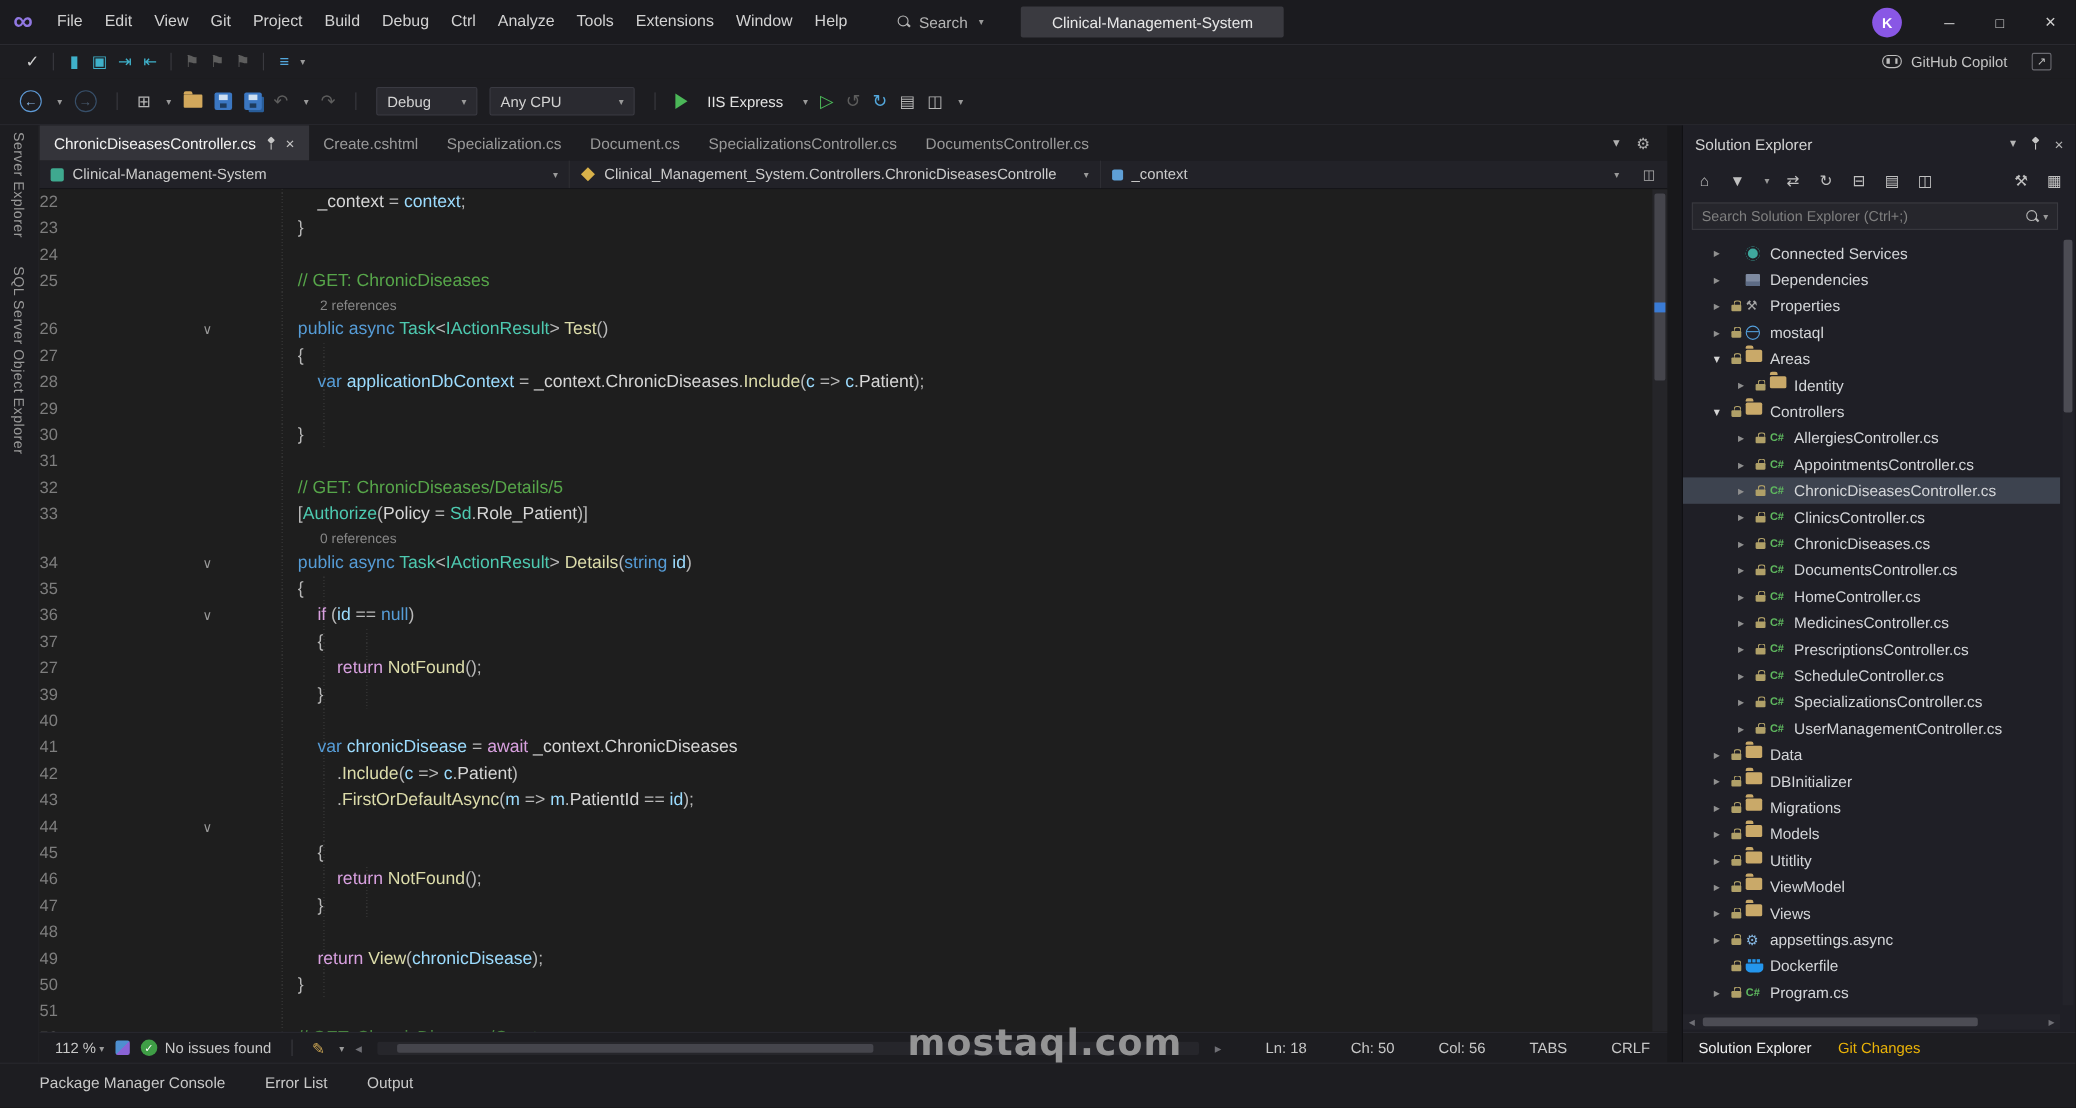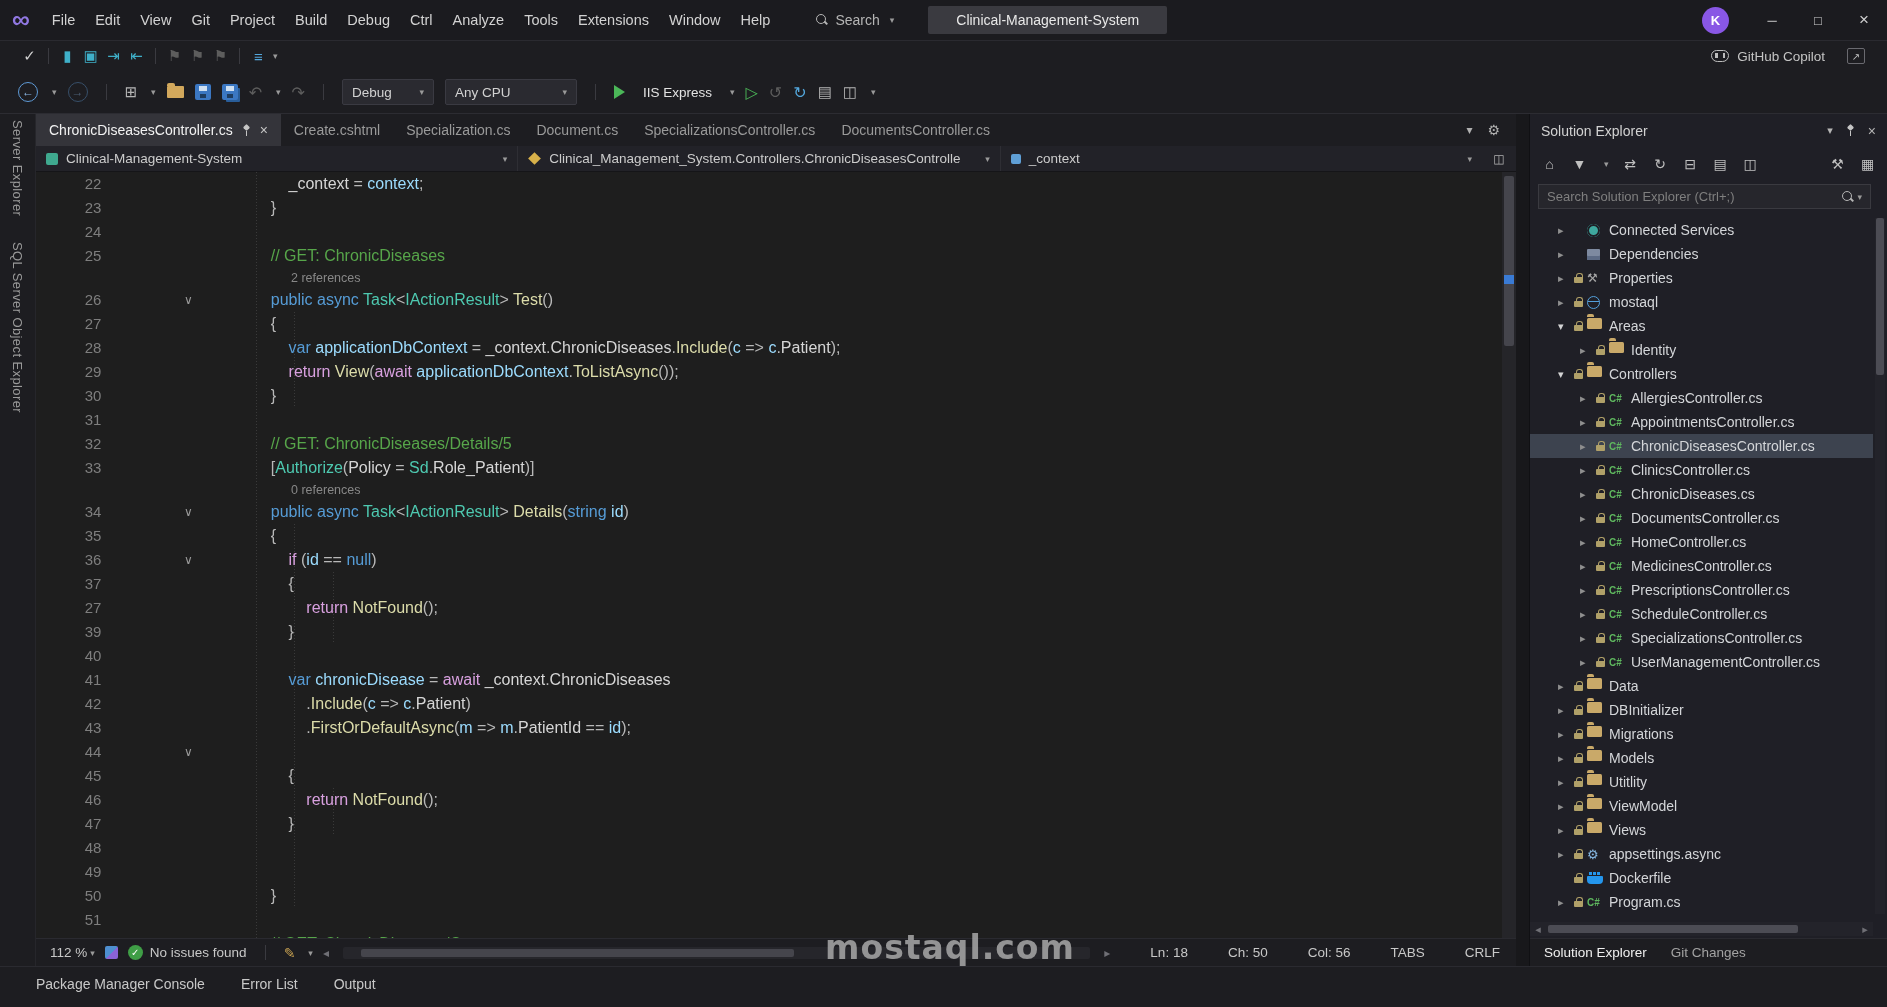--- a/index.html
+++ b/index.html
@@ -71,21 +71,21 @@
   .bc-proj{width:12px;height:12px;background:#3fa98f;border-radius:2px;flex:none}
   .bc-class{width:9px;height:9px;background:#d8b14a;transform:rotate(45deg);flex:none;margin:0 2px}
   .bc-field{width:10px;height:10px;background:#5f9fd6;border-radius:2px;flex:none}
   .nav-split{width:34px;display:flex;align-items:center;justify-content:center;color:#b0b0b0;font-size:12px}
 
   
   .code-wrap{position:absolute;left:0;top:58px;right:0;height:766px;background:#1e1e1e;overflow:hidden;font-family:"DejaVu Sans Mono",monospace}
   .guide{position:absolute;width:1px;background-image:repeating-linear-gradient(#3a3a3a 0 1px,transparent 1px 3px);z-index:0}
   #code-rows{position:absolute;left:0;top:0;right:14px;z-index:1}
   .code-row{display:flex;height:24px;line-height:24px;font-size:16px;white-space:pre}
-  .code-row .ln{width:114px;text-align:center;color:#7e7e7e;flex:none;font-size:15px}
+  .code-row .ln{width:114px;text-align:left;color:#7e7e7e;flex:none;font-size:15px}
   .code-row .fold{width:103px;flex:none;color:#9a9a9a;font-size:12px;padding-left:34px;font-family:"Liberation Sans",sans-serif}
   .code-row .lc{flex:1;color:#d4d4d4;white-space:pre}
   .lens-row{height:20px;line-height:20px;padding-left:255px;font-size:12.5px;color:#878787;font-family:"Liberation Sans",sans-serif}
   .s-k{color:#569cd6}.s-c{color:#d8a0df}.s-t{color:#4ec9b0}.s-m{color:#dcdcaa}
   .s-v{color:#9cdcfe}.s-f{color:#d6d6d6}.s-o{color:#b8b8b8}.s-cm{color:#57a64a}
   .vscroll{position:absolute;right:0;top:0;width:14px;height:100%;background:#252529;z-index:2}
   .vthumb{position:absolute;left:2px;right:2px;top:4px;height:170px;background:#45454c;border-radius:2px}
   .vmark{position:absolute;left:2px;width:10px;height:9px;top:103px;background:#3a7bd5}
 
   
@@ -135,21 +135,21 @@
   .tico-json{color:#85b6e0;font-size:13px;font-weight:normal}
   .tico-props{color:#a8a8a8;font-size:12px;font-weight:normal}
   .tlabel{margin-left:2px}
   .se-vscroll{position:absolute;right:2px;top:104px;width:10px;height:696px;background:#23232a}
   .se-vthumb{position:absolute;left:1px;right:1px;top:0;height:157px;background:#4c4c54;border-radius:2px}
   .se-hscroll{position:absolute;left:0;right:14px;top:808px;height:14px;background:#23232a;display:flex;align-items:center}
   .se-hs-thumb{position:absolute;left:18px;width:250px;top:3px;height:8px;background:#4c4c54;border-radius:2px}
   .se-hs-arrow{width:16px;text-align:center;color:#6f6f75;font-size:11px}
   .se-hs-arrow.r{margin-left:auto}
   .se-tabs{position:absolute;left:0;right:0;top:824px;height:28px;display:flex;align-items:center;gap:4px;padding-left:4px;background:#1d1d21;border-top:1px solid #2a2a30;font-size:13.5px}
-  .se-tab{padding:4px 10px;color:#a3a3a3}
+  .se-tab{padding:4px 10px;color:#eab308}
   .se-tab.active{color:#f0f0f0}
 
   
   .panel-tabs{position:absolute;left:0;top:966px;width:100%;height:41px;background:#1d1d21;border-top:1px solid #2a2a30;display:flex;align-items:flex-start;gap:36px;padding:9px 0 0 36px;font-size:14px;color:#c8c8c8}
 
   
   .watermark{position:absolute;left:0;top:0;width:100%;height:100%;pointer-events:none;z-index:60}
   .wm-ar{position:absolute;left:800px;top:862px;width:300px;text-align:center;font-size:52px;font-weight:bold;color:rgba(238,238,238,.85);font-family:"DejaVu Sans",sans-serif}
   .wm-en{position:absolute;left:800px;top:928px;width:300px;text-align:center;font-size:33px;font-weight:bold;color:rgba(168,168,168,.85);letter-spacing:1px;font-family:"DejaVu Sans",sans-serif}
 </style>
@@ -311,42 +311,42 @@
         <div class="guide" style="left:297px;top:616px;height:48px"></div>
         <div id="code-rows">
             <div class="code-row"><span class="ln">22</span><span class="fold"></span><span class="lc"><span>        </span><span class="s-f">_context</span><span class="s-o"> = </span><span class="s-v">context</span><span class="s-o">;</span></span></div>
             <div class="code-row"><span class="ln">23</span><span class="fold"></span><span class="lc"><span>    </span><span class="s-o">}</span></span></div>
             <div class="code-row"><span class="ln">24</span><span class="fold"></span><span class="lc"></span></div>
             <div class="code-row"><span class="ln">25</span><span class="fold"></span><span class="lc"><span>    </span><span class="s-cm">// GET: ChronicDiseases</span></span></div>
             <div class="lens-row">2 references</div>
             <div class="code-row"><span class="ln">26</span><span class="fold">∨</span><span class="lc"><span>    </span><span class="s-k">public </span><span class="s-k">async </span><span class="s-t">Task</span><span class="s-o">&lt;</span><span class="s-t">IActionResult</span><span class="s-o">&gt; </span><span class="s-m">Test</span><span class="s-o">()</span></span></div>
             <div class="code-row"><span class="ln">27</span><span class="fold"></span><span class="lc"><span>    </span><span class="s-o">{</span></span></div>
             <div class="code-row"><span class="ln">28</span><span class="fold"></span><span class="lc"><span>        </span><span class="s-k">var </span><span class="s-v">applicationDbContext</span><span class="s-o"> = </span><span class="s-f">_context</span><span class="s-o">.</span><span class="s-f">ChronicDiseases</span><span class="s-o">.</span><span class="s-m">Include</span><span class="s-o">(</span><span class="s-v">c</span><span class="s-o"> =&gt; </span><span class="s-v">c</span><span class="s-o">.</span><span class="s-f">Patient</span><span class="s-o">);</span></span></div>
-            <div class="code-row"><span class="ln">29</span><span class="fold"></span><span class="lc"><span>        </span><span class="s-c">return </span><span class="s-m">View</span><span class="s-o">(</span><span class="s-c">await </span><span class="s-v">applicationDbContext</span><span class="s-o">.</span><span class="s-m">ToListAsync</span><span class="s-o">());</span></span></div>
+            <div class="code-row"><span class="ln">29</span><span class="fold"></span></div>
             <div class="code-row"><span class="ln">30</span><span class="fold"></span><span class="lc"><span>    </span><span class="s-o">}</span></span></div>
             <div class="code-row"><span class="ln">31</span><span class="fold"></span><span class="lc"></span></div>
             <div class="code-row"><span class="ln">32</span><span class="fold"></span><span class="lc"><span>    </span><span class="s-cm">// GET: ChronicDiseases/Details/5</span></span></div>
             <div class="code-row"><span class="ln">33</span><span class="fold"></span><span class="lc"><span>    </span><span class="s-o">[</span><span class="s-t">Authorize</span><span class="s-o">(</span><span class="s-f">Policy</span><span class="s-o"> = </span><span class="s-t">Sd</span><span class="s-o">.</span><span class="s-f">Role_Patient</span><span class="s-o">)]</span></span></div>
             <div class="lens-row">0 references</div>
             <div class="code-row"><span class="ln">34</span><span class="fold">∨</span><span class="lc"><span>    </span><span class="s-k">public </span><span class="s-k">async </span><span class="s-t">Task</span><span class="s-o">&lt;</span><span class="s-t">IActionResult</span><span class="s-o">&gt; </span><span class="s-m">Details</span><span class="s-o">(</span><span class="s-k">string </span><span class="s-v">id</span><span class="s-o">)</span></span></div>
             <div class="code-row"><span class="ln">35</span><span class="fold"></span><span class="lc"><span>    </span><span class="s-o">{</span></span></div>
             <div class="code-row"><span class="ln">36</span><span class="fold">∨</span><span class="lc"><span>        </span><span class="s-c">if </span><span class="s-o">(</span><span class="s-v">id</span><span class="s-o"> == </span><span class="s-k">null</span><span class="s-o">)</span></span></div>
             <div class="code-row"><span class="ln">37</span><span class="fold"></span><span class="lc"><span>        </span><span class="s-o">{</span></span></div>
             <div class="code-row"><span class="ln">27</span><span class="fold"></span><span class="lc"><span>            </span><span class="s-c">return </span><span class="s-m">NotFound</span><span class="s-o">();</span></span></div>
             <div class="code-row"><span class="ln">39</span><span class="fold"></span><span class="lc"><span>        </span><span class="s-o">}</span></span></div>
             <div class="code-row"><span class="ln">40</span><span class="fold"></span><span class="lc"></span></div>
             <div class="code-row"><span class="ln">41</span><span class="fold"></span><span class="lc"><span>        </span><span class="s-k">var </span><span class="s-v">chronicDisease</span><span class="s-o"> = </span><span class="s-c">await </span><span class="s-f">_context</span><span class="s-o">.</span><span class="s-f">ChronicDiseases</span></span></div>
             <div class="code-row"><span class="ln">42</span><span class="fold"></span><span class="lc"><span>            </span><span class="s-o">.</span><span class="s-m">Include</span><span class="s-o">(</span><span class="s-v">c</span><span class="s-o"> =&gt; </span><span class="s-v">c</span><span class="s-o">.</span><span class="s-f">Patient</span><span class="s-o">)</span></span></div>
             <div class="code-row"><span class="ln">43</span><span class="fold"></span><span class="lc"><span>            </span><span class="s-o">.</span><span class="s-m">FirstOrDefaultAsync</span><span class="s-o">(</span><span class="s-v">m</span><span class="s-o"> =&gt; </span><span class="s-v">m</span><span class="s-o">.</span><span class="s-f">PatientId</span><span class="s-o"> == </span><span class="s-v">id</span><span class="s-o">);</span></span></div>
             <div class="code-row"><span class="ln">44</span><span class="fold">∨</span></div>
             <div class="code-row"><span class="ln">45</span><span class="fold"></span><span class="lc"><span>        </span><span class="s-o">{</span></span></div>
             <div class="code-row"><span class="ln">46</span><span class="fold"></span><span class="lc"><span>            </span><span class="s-c">return </span><span class="s-m">NotFound</span><span class="s-o">();</span></span></div>
             <div class="code-row"><span class="ln">47</span><span class="fold"></span><span class="lc"><span>        </span><span class="s-o">}</span></span></div>
             <div class="code-row"><span class="ln">48</span><span class="fold"></span><span class="lc"></span></div>
-            <div class="code-row"><span class="ln">49</span><span class="fold"></span></div>
+            <div class="code-row"><span class="ln">49</span><span class="fold"></span><span class="lc"><span>        </span><span class="s-c">return </span><span class="s-m">View</span><span class="s-o">(</span><span class="s-v">chronicDisease</span><span class="s-o">);</span></span></div>
             <div class="code-row"><span class="ln">50</span><span class="fold"></span><span class="lc"><span>    </span><span class="s-o">}</span></span></div>
             <div class="code-row"><span class="ln">51</span><span class="fold"></span><span class="lc"></span></div>
             <div class="code-row"><span class="ln">52</span><span class="fold"></span><span class="lc"><span>    </span><span class="s-cm">// GET: ChronicDiseases/Create</span></span></div>
           </div>
         <div class="vscroll">
           <div class="vthumb"></div>
           <div class="vmark"></div>
         </div>
       </div>
 

